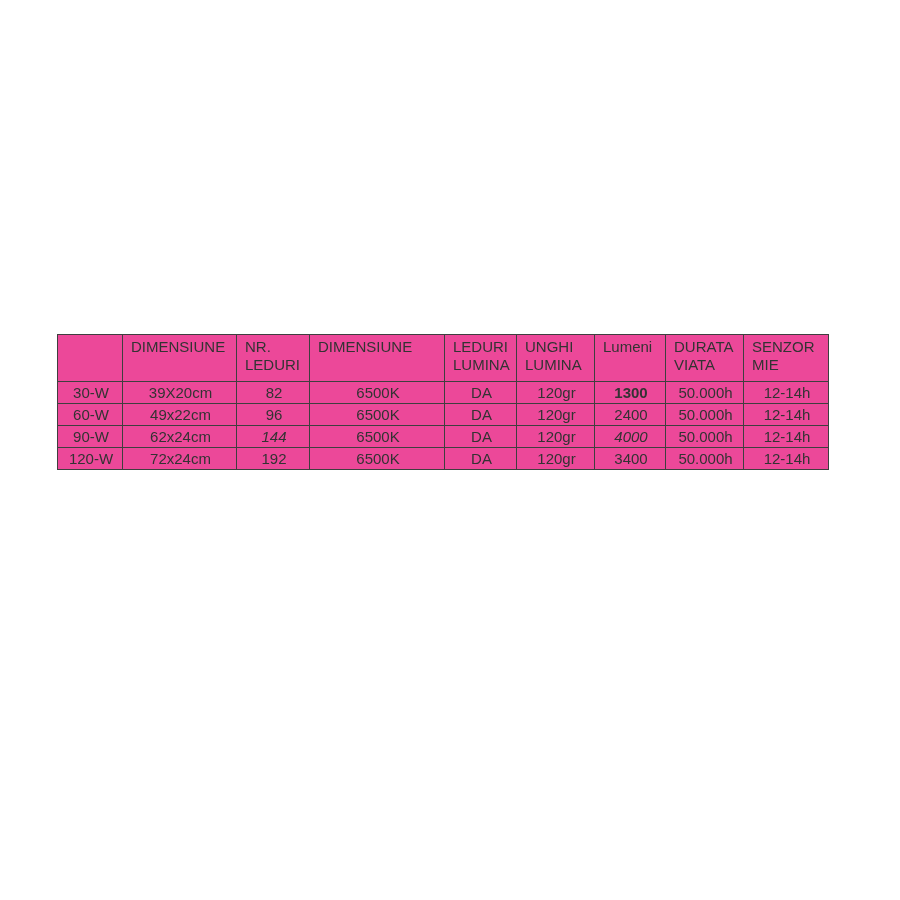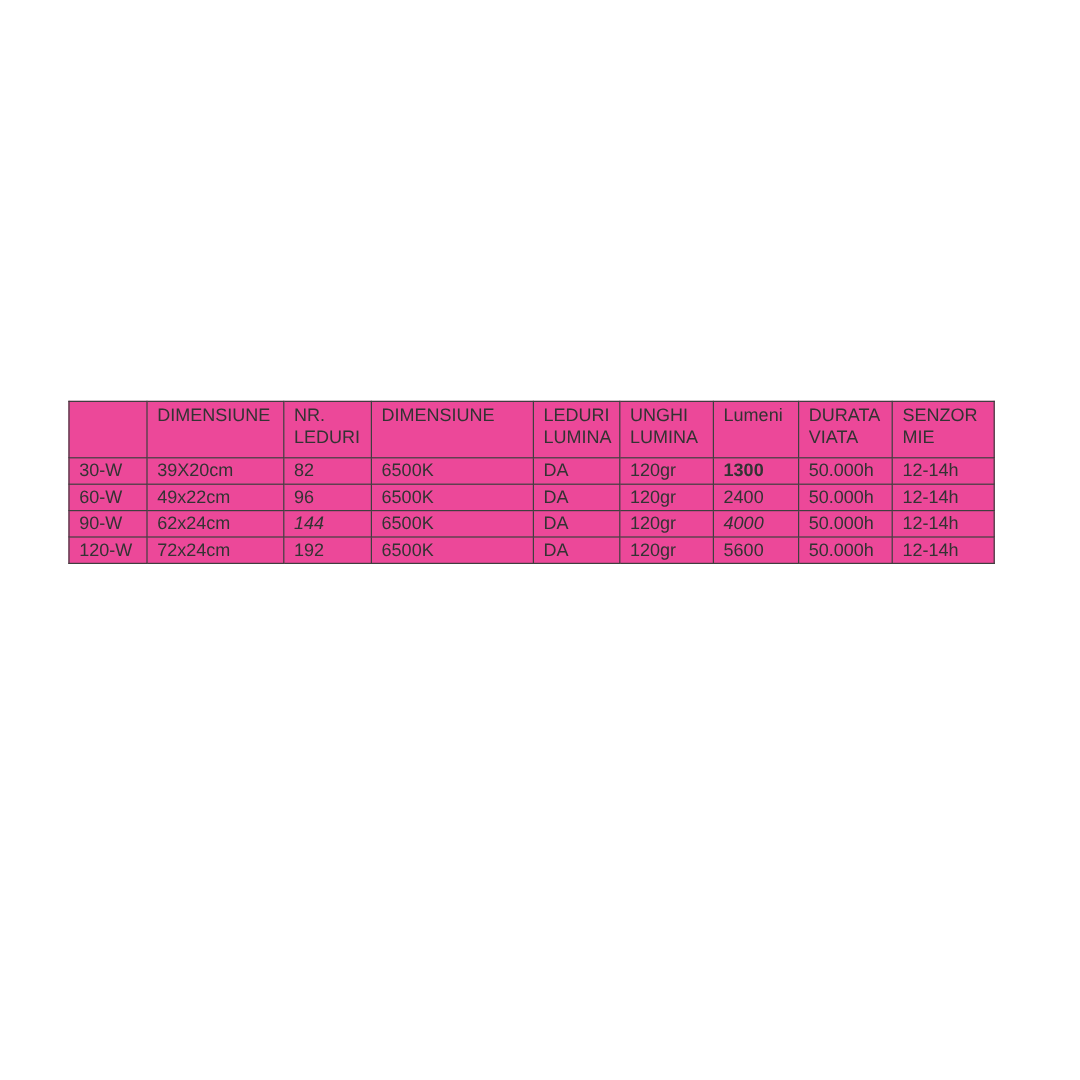--- a/index.html
+++ b/index.html
@@ -39,20 +39,21 @@
     vertical-align: top;
     padding: 3px 6px 3px 8px;
     line-height: 18px;
     height: 40px;
   }
   table.spec-table td {
     vertical-align: middle;
     padding: 0 6px 0 8px;
     height: 21px;
     line-height: 21px;
+    text-align: center;
   }
   .hdr-line { display: block; min-height: 18px; }
 </style>
 </head>
 <body>
 
 <div class="content-area">
   <table class="spec-table">
     <colgroup>
         <col style="width: 65px;">
@@ -139,19 +140,19 @@
           <td style="border-color: rgb(63, 63, 63); color: rgb(51, 51, 51);">50.000h</td>
           <td style="border-color: rgb(63, 63, 63); color: rgb(51, 51, 51);">12-14h</td>
         </tr>
         <tr>
           <td style="border-color: rgb(63, 63, 63); color: rgb(51, 51, 51);">120-W</td>
           <td style="border-color: rgb(63, 63, 63); color: rgb(51, 51, 51);">72x24cm</td>
           <td style="border-color: rgb(63, 63, 63); color: rgb(51, 51, 51);">192</td>
           <td style="border-color: rgb(63, 63, 63); color: rgb(51, 51, 51);">6500K</td>
           <td style="border-color: rgb(63, 63, 63); color: rgb(51, 51, 51);">DA</td>
           <td style="border-color: rgb(63, 63, 63); color: rgb(51, 51, 51);">120gr</td>
-          <td style="border-color: rgb(63, 63, 63); color: rgb(51, 51, 51);">5600</td>
+          <td style="border-color: rgb(63, 63, 63); color: rgb(51, 51, 51);">3400</td>
           <td style="border-color: rgb(63, 63, 63); color: rgb(51, 51, 51);">50.000h</td>
           <td style="border-color: rgb(63, 63, 63); color: rgb(51, 51, 51);">12-14h</td>
         </tr>
       </tbody>
   </table>
 </div>
 
 </body></html>

